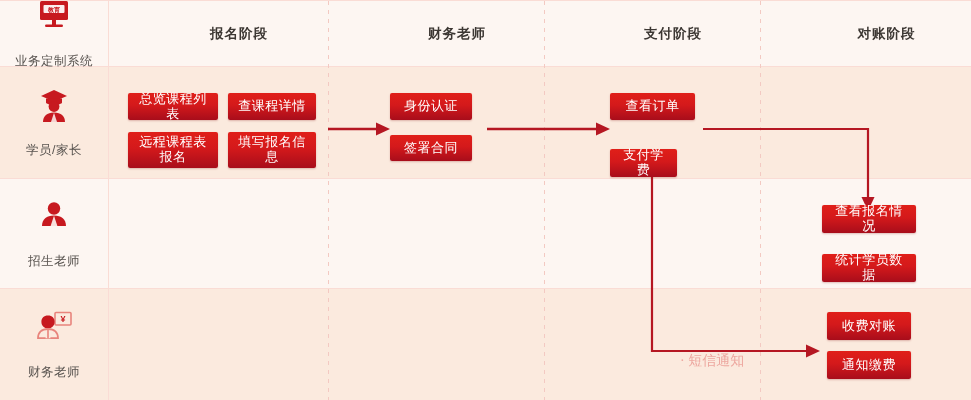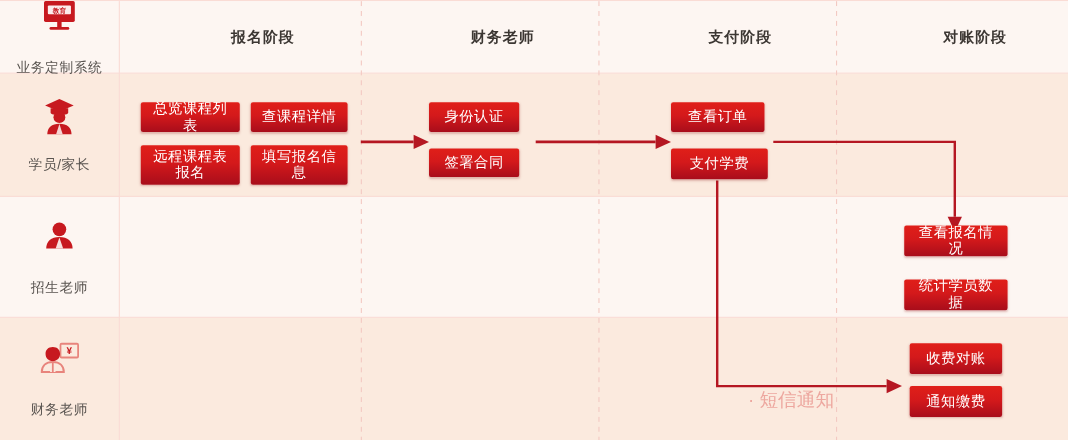--- a/index.html
+++ b/index.html
@@ -39,21 +39,21 @@
   
   .box{position:absolute;display:flex;align-items:center;justify-content:center;
        text-align:center;color:#fff;font-size:13px;line-height:1.15;
        letter-spacing:.5px;border-radius:2px;
        background:linear-gradient(180deg,#e01f19 0%,#d4191b 45%,#a80d1b 100%);
        box-shadow:0 1px 2px rgba(140,20,20,.25);
        padding:0 9px;box-sizing:border-box;}
 
   
   #wires{position:absolute;left:0;top:0;width:971px;height:400px;pointer-events:none;}
-  .note{position:absolute;font-size:17px;color:#eda79f;white-space:nowrap;}
+  .note{position:absolute;font-size:14px;color:#eda79f;white-space:nowrap;font-family:Liberation Serif, serif;}
 </style>
 </head>
 <body>
 
 <div id="board">
 
   <div class="band head"></div>
   <div class="band r0"></div>
   <div class="band r1"></div>
   <div class="band r2"></div>
@@ -141,21 +141,21 @@
 
   <div class="box" style="left:128px;top:92px;width:90px;height:27px">总览课程列表</div>
   <div class="box" style="left:228px;top:92px;width:88px;height:27px">查课程详情</div>
   <div class="box" style="left:128px;top:131px;width:90px;height:36px">远程课程表<br>报名</div>
   <div class="box" style="left:228px;top:131px;width:88px;height:36px">填写报名信息</div>
 
   <div class="box" style="left:390px;top:92px;width:82px;height:27px">身份认证</div>
   <div class="box" style="left:390px;top:134px;width:82px;height:26px">签署合同</div>
 
   <div class="box" style="left:610px;top:92px;width:85px;height:27px">查看订单</div>
-  <div class="box" style="left:610px;top:134px;width:88px;height:28px">支付学费</div>
+  <div class="box" style="left:610px;top:148px;width:67px;height:28px">支付学费</div>
 
   <div class="box" style="left:822px;top:204px;width:94px;height:28px">查看报名情况</div>
   <div class="box" style="left:822px;top:253px;width:94px;height:28px">统计学员数据</div>
 
   <div class="box" style="left:827px;top:311px;width:84px;height:28px">收费对账</div>
   <div class="box" style="left:827px;top:350px;width:84px;height:28px">通知缴费</div>
 
   <div class="note" style="left:680px;top:351px">· 短信通知</div>
 
 </div>

